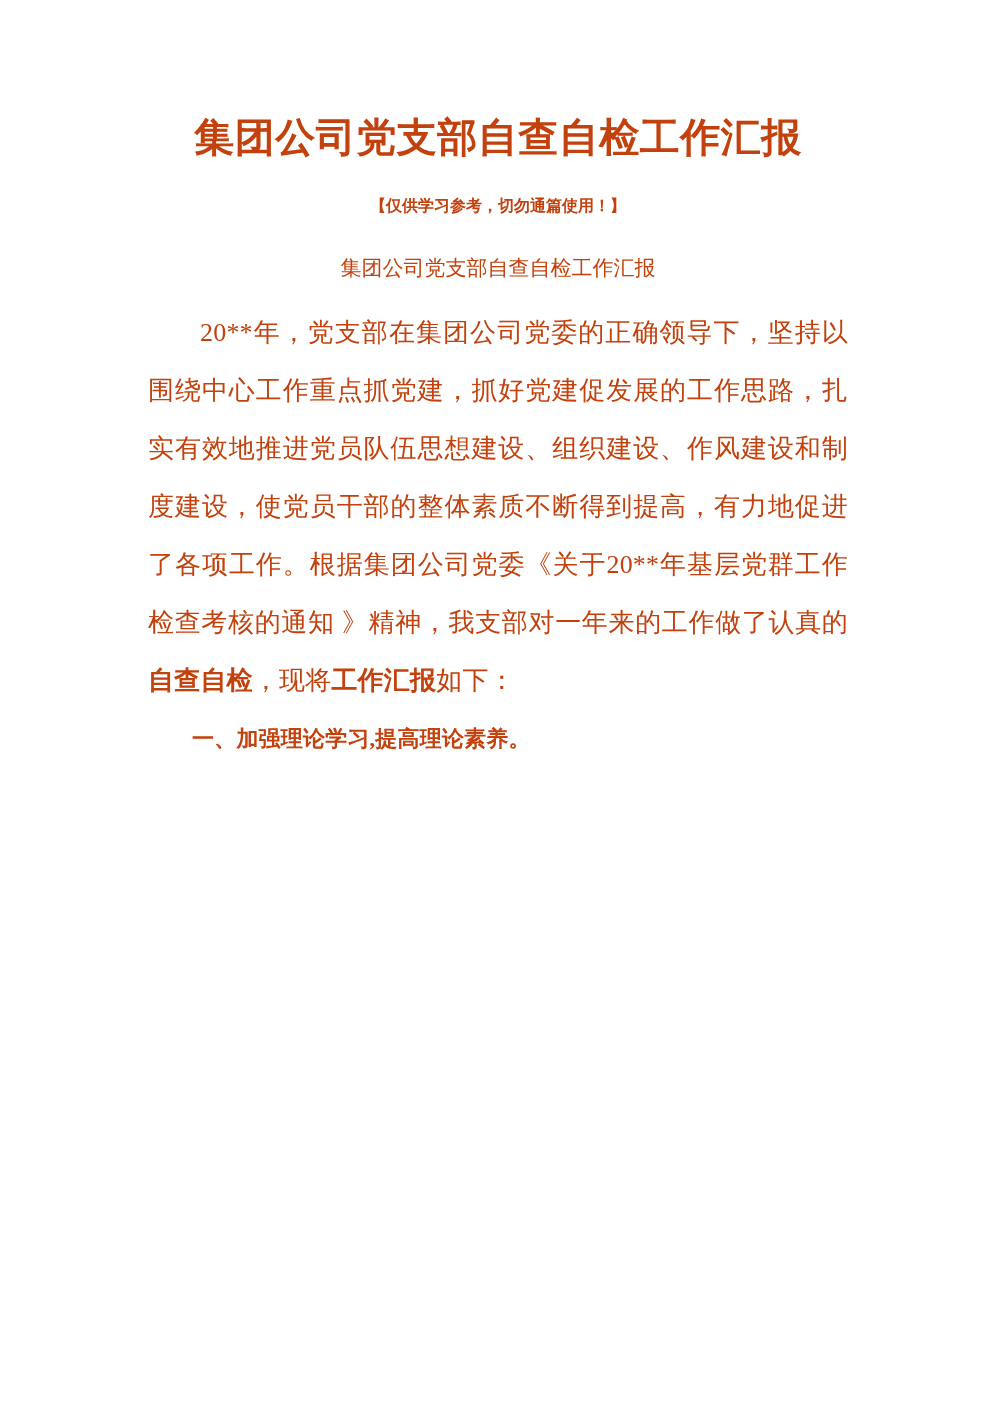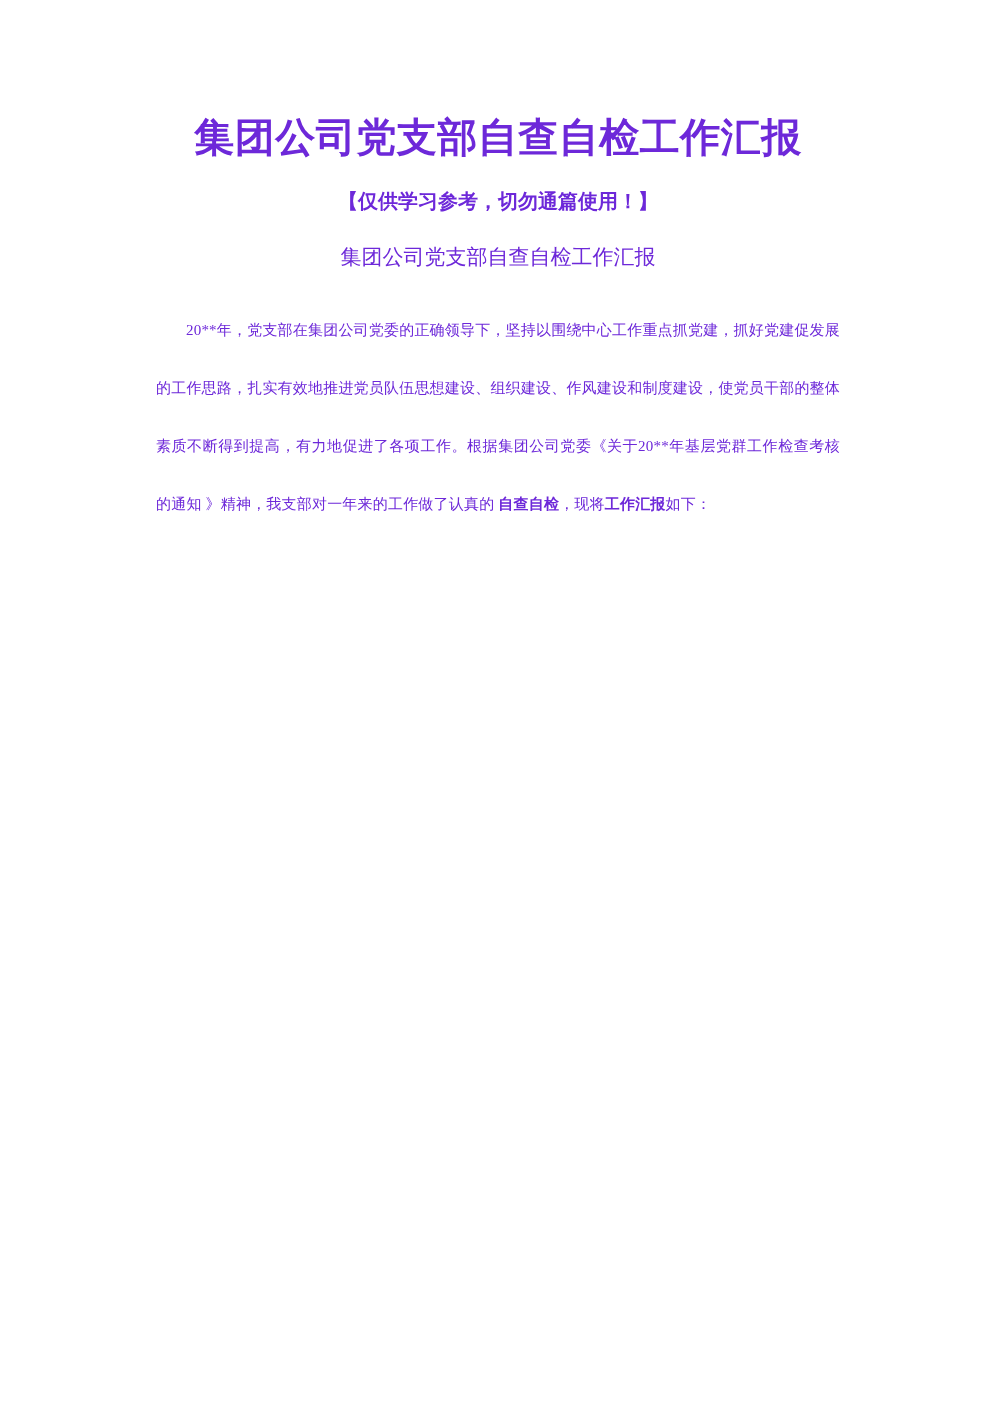--- a/index.html
+++ b/index.html
@@ -8,21 +8,21 @@
     background: #ffffff;
   }
   .page {
     position: relative;
     width: 993px;
     height: 1404px;
     background: #ffffff;
     margin: 0 auto;
     overflow: hidden;
     font-family: "Liberation Serif", "DejaVu Serif", serif;
-    color: #6d28d9;
+    color: #c2410c;
     box-sizing: border-box;
   }
   .content {
     position: absolute;
     left: 148px;
     top: 0;
     width: 700px;
   }
   .doc-title {
     font-family: "Liberation Sans", "DejaVu Sans", sans-serif;
@@ -31,40 +31,40 @@
     line-height: 1.25;
     text-align: center;
     letter-spacing: 0.5px;
     margin: 0;
     padding-top: 112px;
     white-space: nowrap;
   }
   .doc-subtitle {
     font-family: "Liberation Serif", "DejaVu Serif", serif;
     font-weight: bold;
-    font-size: 20px;
+    font-size: 16px;
     line-height: 1.3;
     text-align: center;
-    margin: 4px;
+    margin: 12px;
     padding-top: 22px;
   }
   .doc-heading-repeat {
     font-size: 21px;
     line-height: 1.3;
     text-align: center;
     margin: 0;
     padding-top: 26px;
   }
   .body-block {
     padding-top: 22px;
   }
   p.para {
-    font-size: 15px;
+    font-size: 26px;
     line-height: 58px;
-    margin: 8px;
+    margin: 0;
     text-align: justify;
     text-justify: inter-ideograph;
     text-indent: 2em;
     letter-spacing: 0.2px;
   }
   p.section-heading {
     font-size: 22px;
     line-height: 58px;
     margin: 0;
     font-weight: bold;
@@ -84,18 +84,19 @@
     <h1 class="doc-title">集团公司党支部自查自检工作汇报</h1>
 
     <div class="doc-subtitle">【仅供学习参考，切勿通篇使用！】</div>
 
     <div class="doc-heading-repeat">集团公司党支部自查自检工作汇报</div>
 
     <div class="body-block">
 
       <p class="para"><span>20**年，党支部在集团公司党委的正确领导下，坚持以围绕中心工作重点抓党建，抓好党建促发展的工作思路，扎实有效地推进党员队伍思想建设、组织建设、作风建设和制度建设，使党员干部的整体素质不断得到提高，有力地促进了各项工作。根据集团公司党委《关于20**年基层党群工作检查考核的通知 》精神，我支部对一年来的工作做了认真的 </span><span class="strong-run">自查自检</span><span>，现将</span><span class="strong-run">工作汇报</span><span>如下：</span></p>
 
+      <p class="section-heading">一、加强理论学习,提高理论素养。</p>
 
 
 
     </div>
   </div>
 </div>
 
 </body></html>

